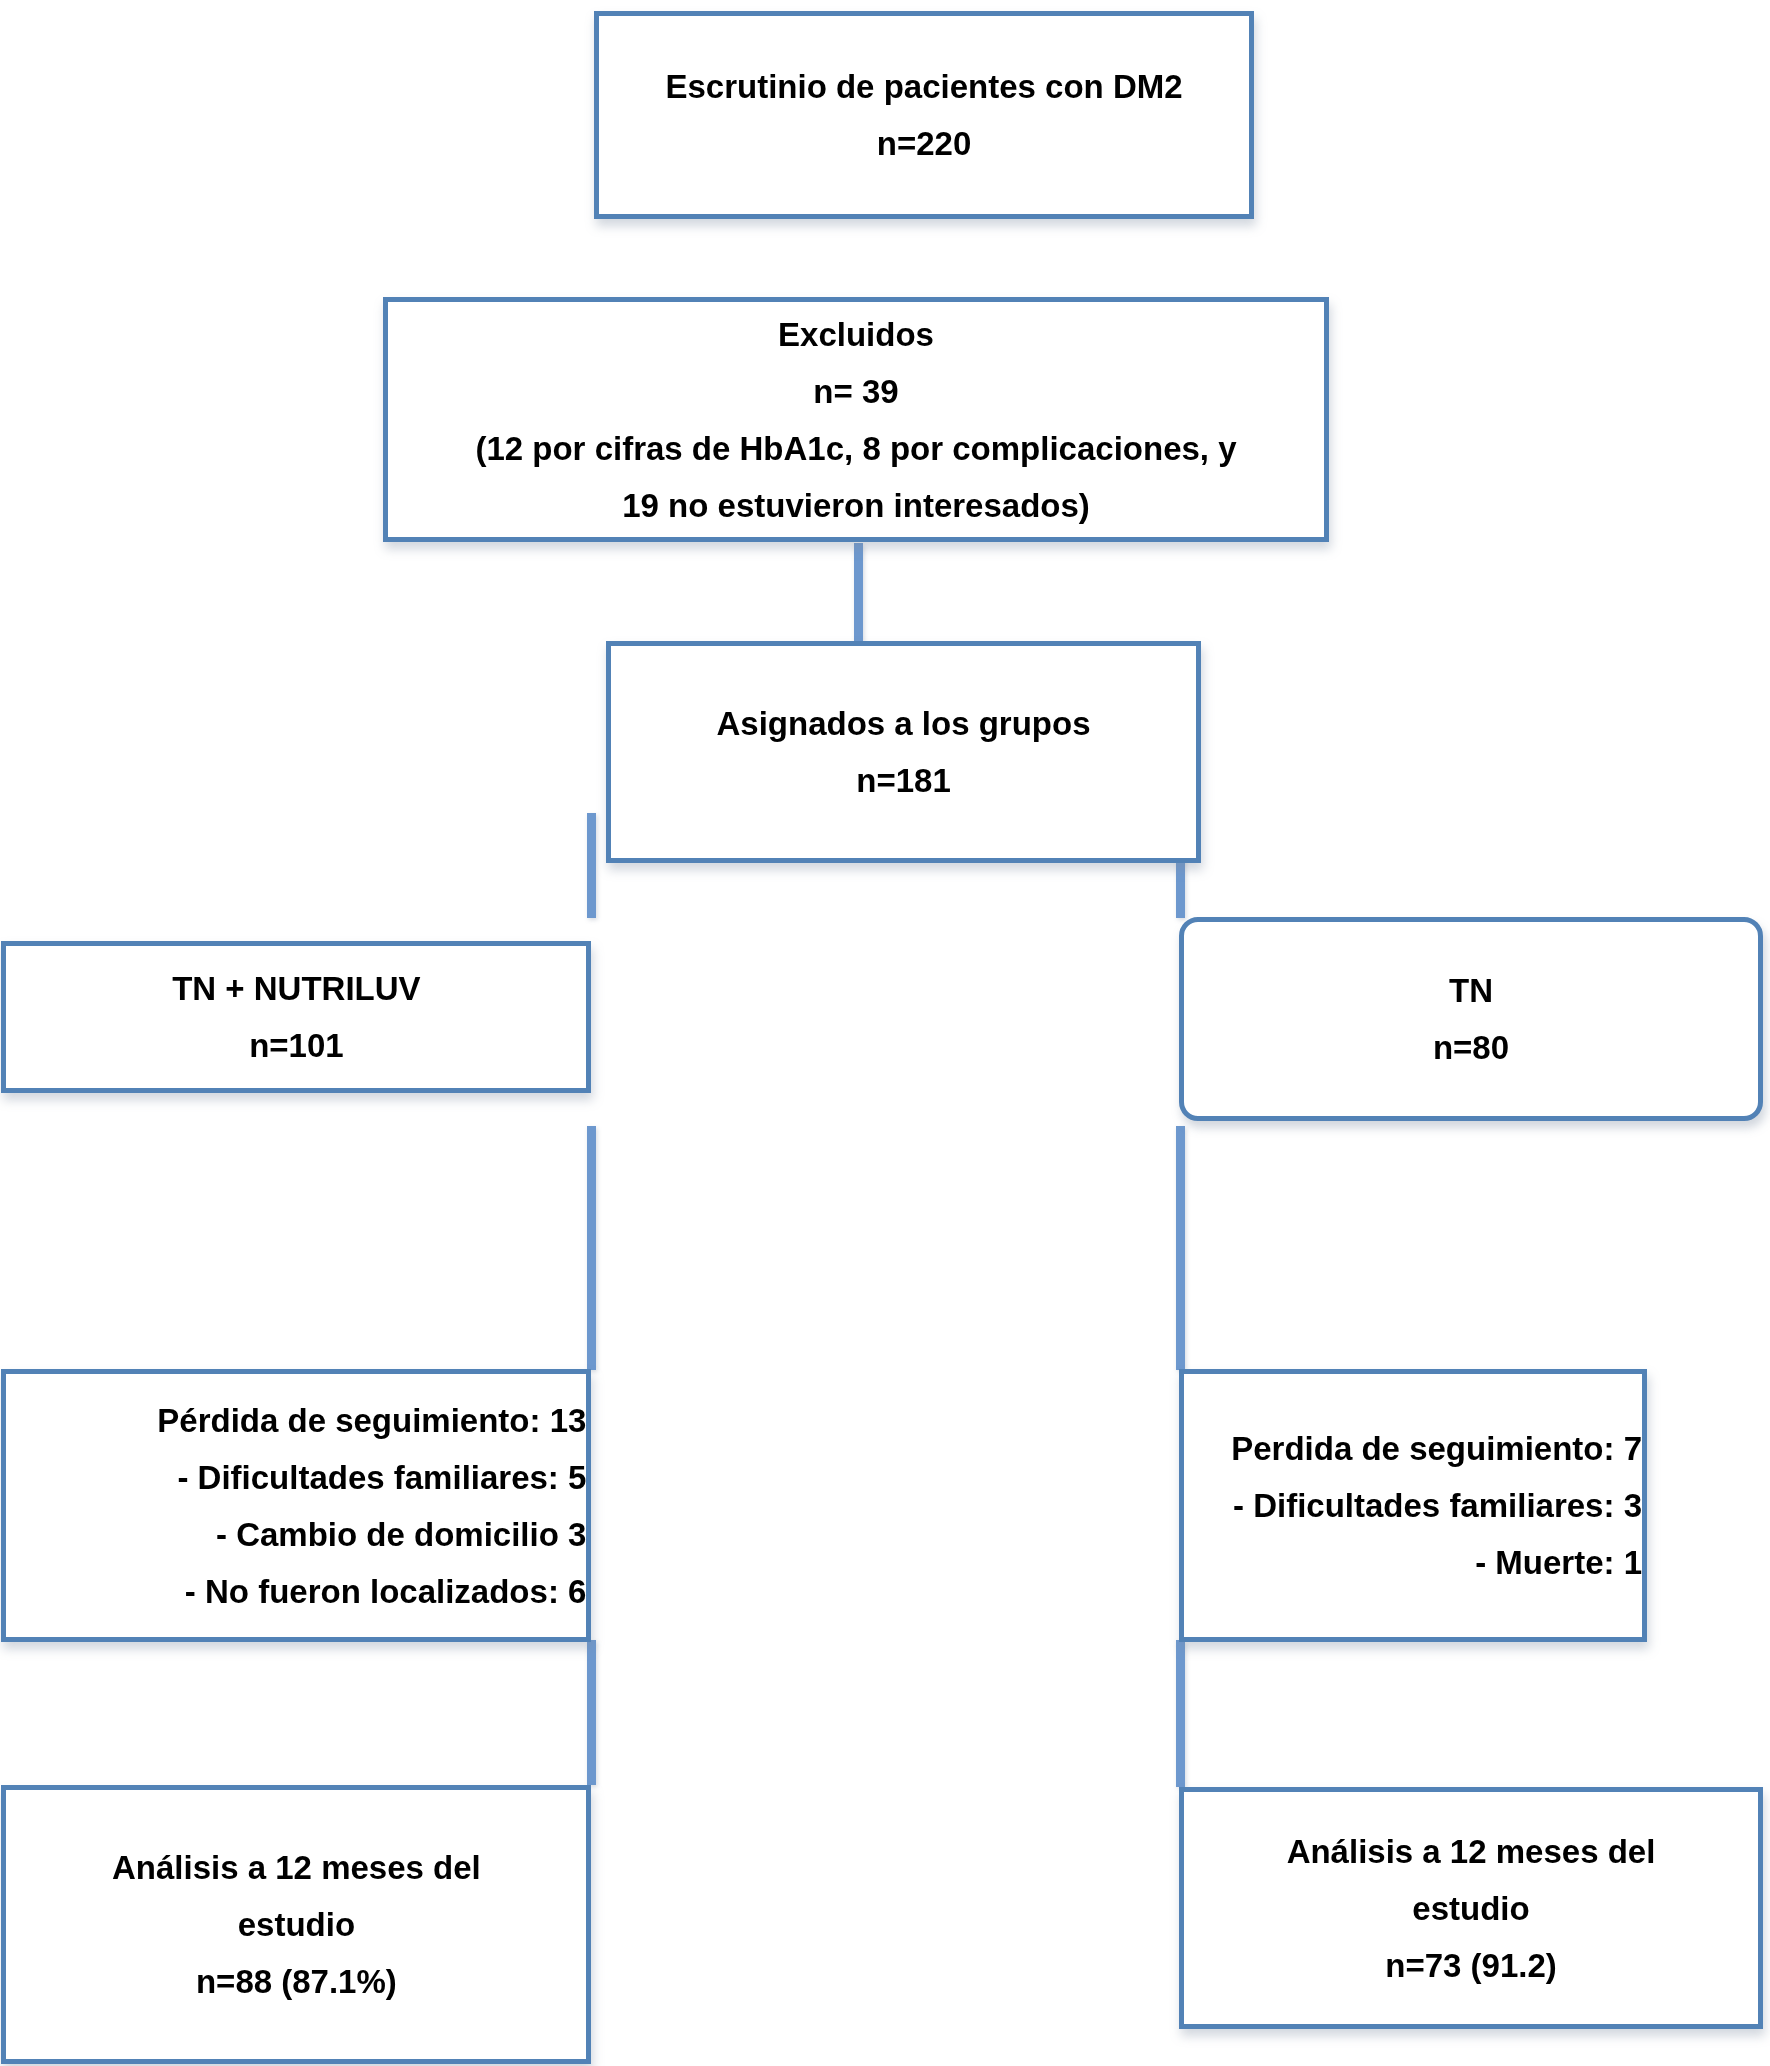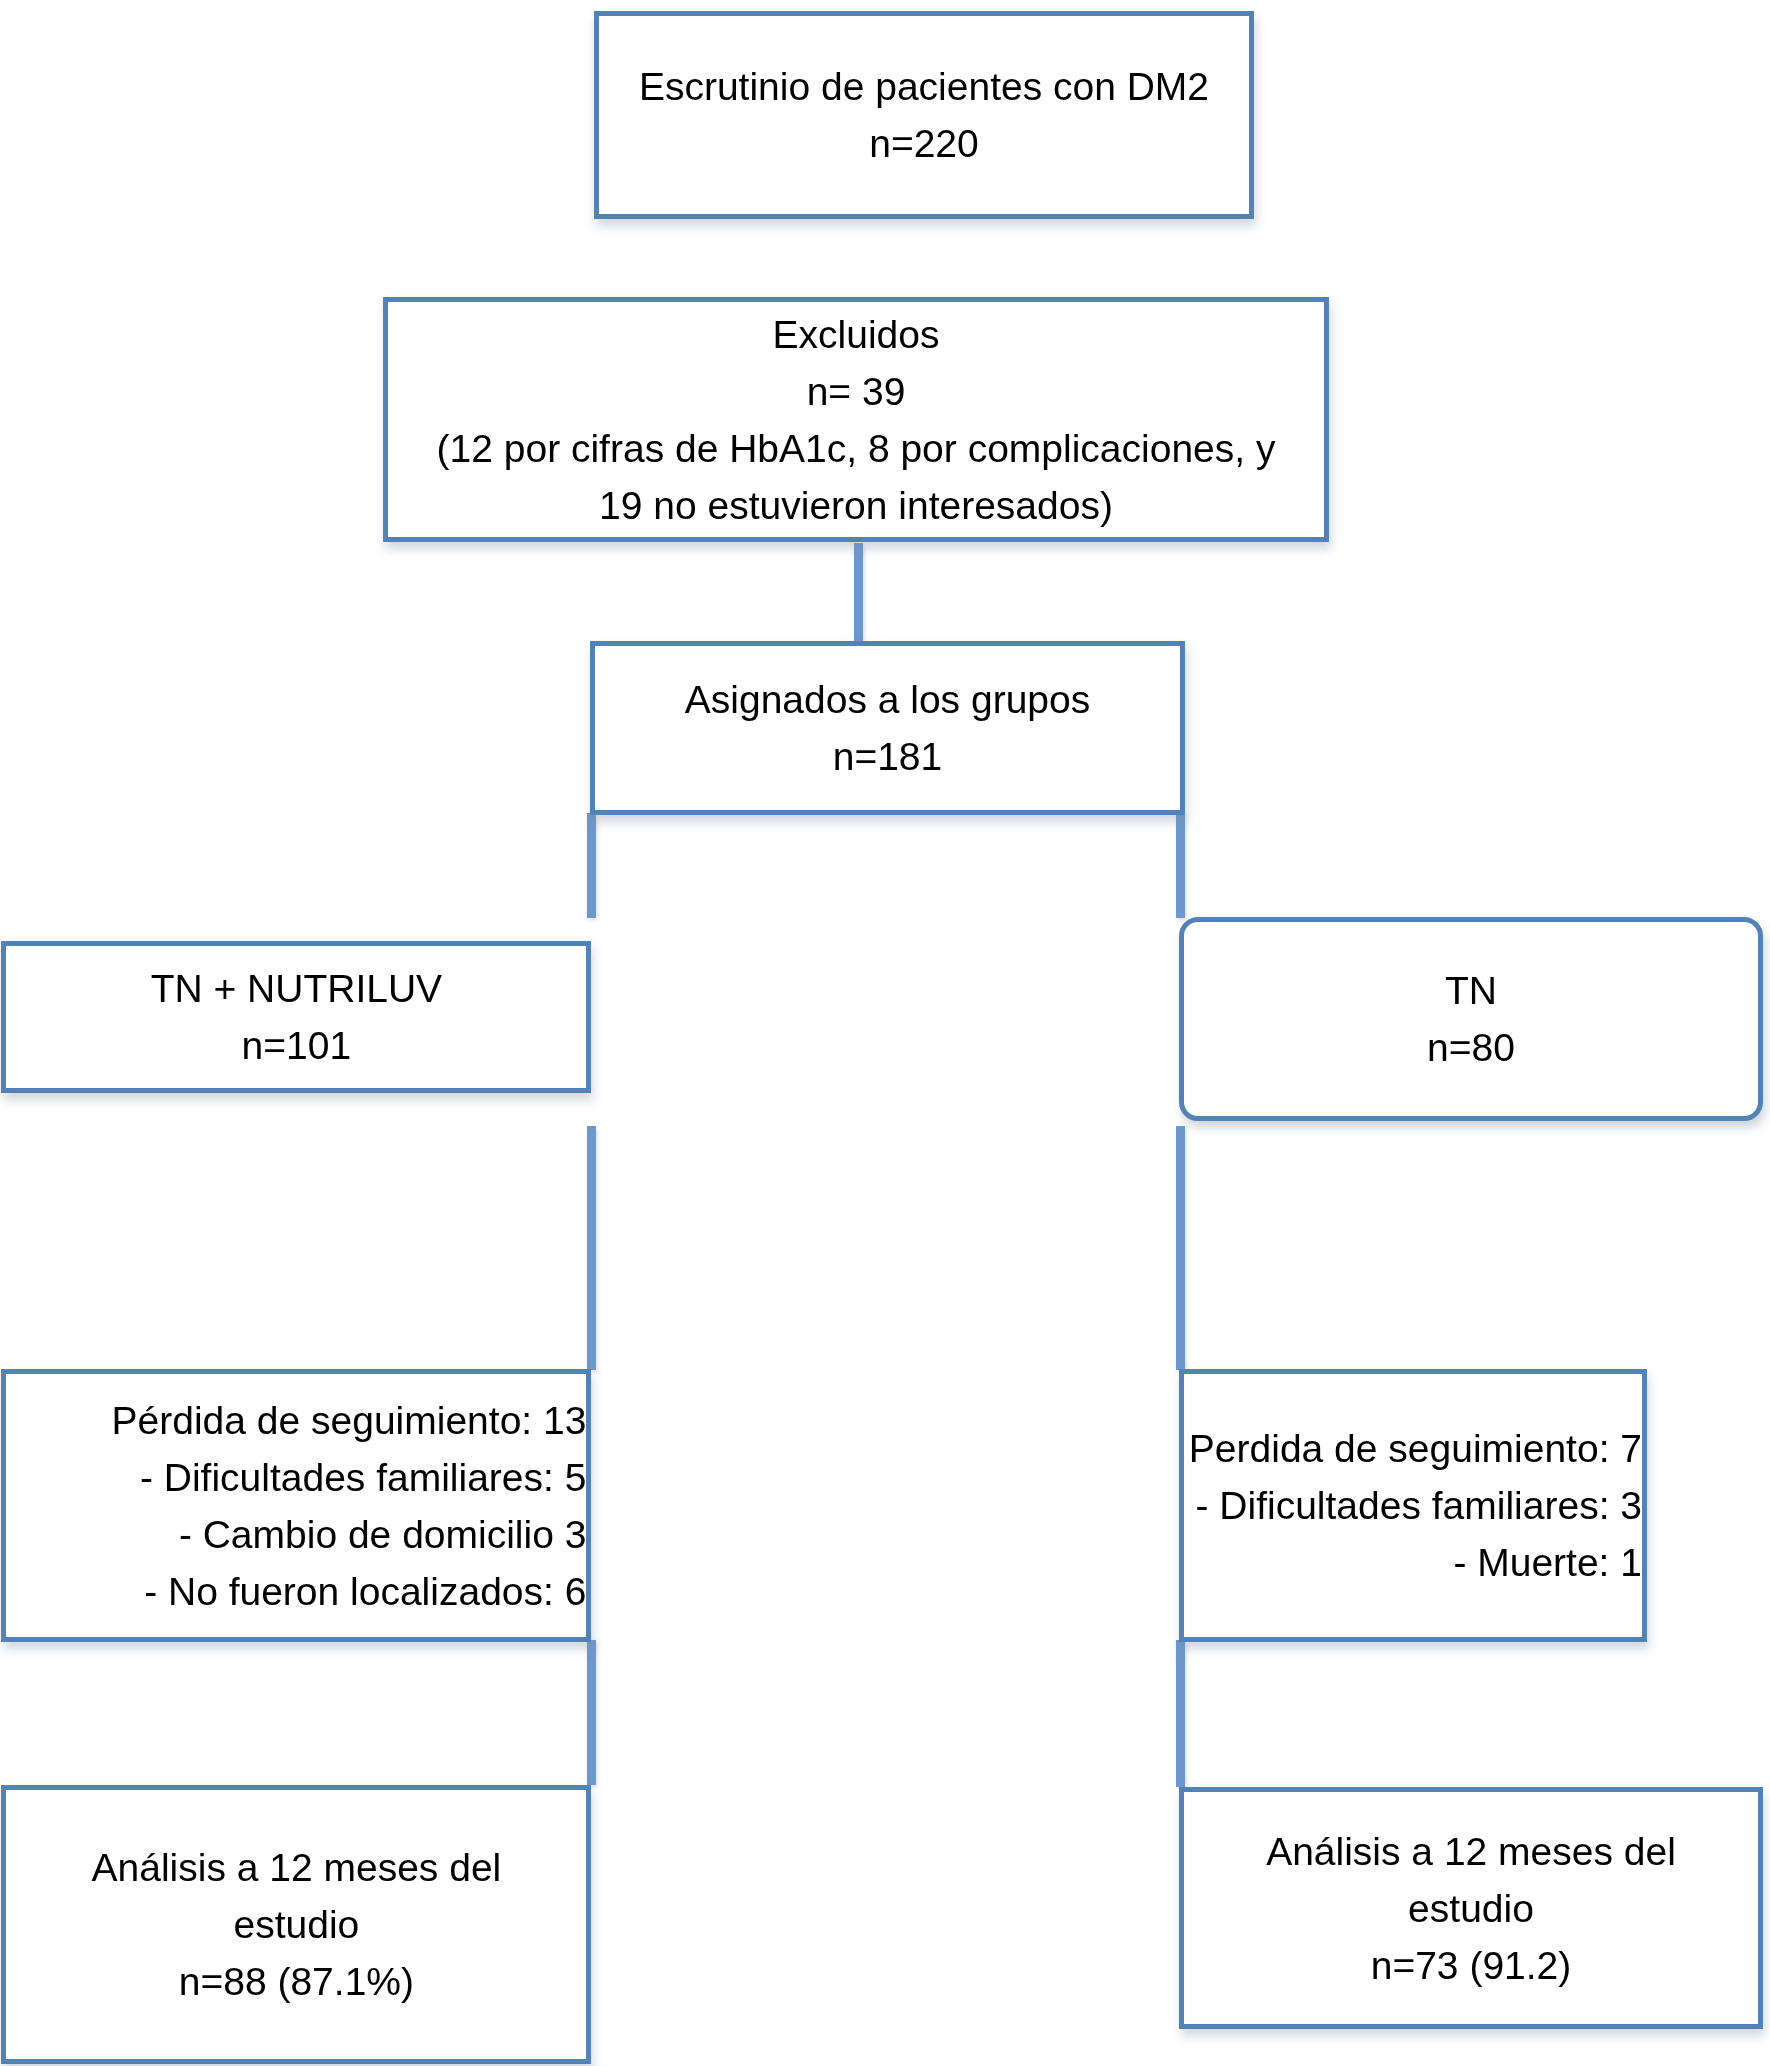--- a/index.html
+++ b/index.html
@@ -7,22 +7,23 @@
     padding: 0;
     background: var(--background, #ffffff);
   }
   .canvas {
     position: relative;
     width: 1771px;
     height: 2066px;
     background: var(--background, #ffffff);
     font-family: "Liberation Sans", "DejaVu Sans", sans-serif;
     color: var(--text, #000000);
-    font-size: 39px;
+    font-size: 33px;
     line-height: 57px;
+    font-weight: bold;
   }
   .box {
     position: absolute;
     box-sizing: border-box;
     background: #ffffff;
     border: 5px solid var(--box-border, #5282B6);
     display: flex;
     flex-direction: column;
     justify-content: center;
     box-shadow: 2.1px 7px 10px rgba(125, 140, 160, 0.35);
@@ -33,21 +34,21 @@
     position: absolute;
     width: 9.2px;
     background: var(--connector, #6D98CE);
     box-shadow: 1.4px 2.1px 4.2px rgba(125, 140, 160, 0.30);
   }
   .line { white-space: pre; }
 
   
   #screening        { left: 594px;  top: 10.6px;   width: 660px;  height: 208px; }
   #excluded         { left: 383px;  top: 297px;  width: 946px; height: 245px; }
-  #assigned         { left: 590px;  top: 641px;  width: 595px;  height: 174px; }
+  #assigned         { left: 606px;  top: 641px;  width: 595px;  height: 222px; }
   #tn-nutriluv      { left: 1.4px;    top: 941px; width: 590px;  height: 152px; }
   #tn               { left: 1179px; top: 917px; width: 584px;  height: 204px; border-radius: 19px; }
   #loss-left        { left: 1.4px;    top: 1369px; width: 590px;  height: 273px; padding-left: 37px; }
   #loss-right       { left: 1179px; top: 1369px; width: 468px;  height: 273px; padding-left: 54px; }
   #analysis-left    { left: 1.4px;    top: 1785px; width: 590px;  height: 279px; }
   #analysis-right   { left: 1179px; top: 1787px; width: 584px;  height: 242px; }
 
   
   #c-excluded-assigned      { left: 854px; top: 543px;  height: 99px; }
   #c-assigned-left-arm      { left: 587px;  top: 813px; height: 105px; }

